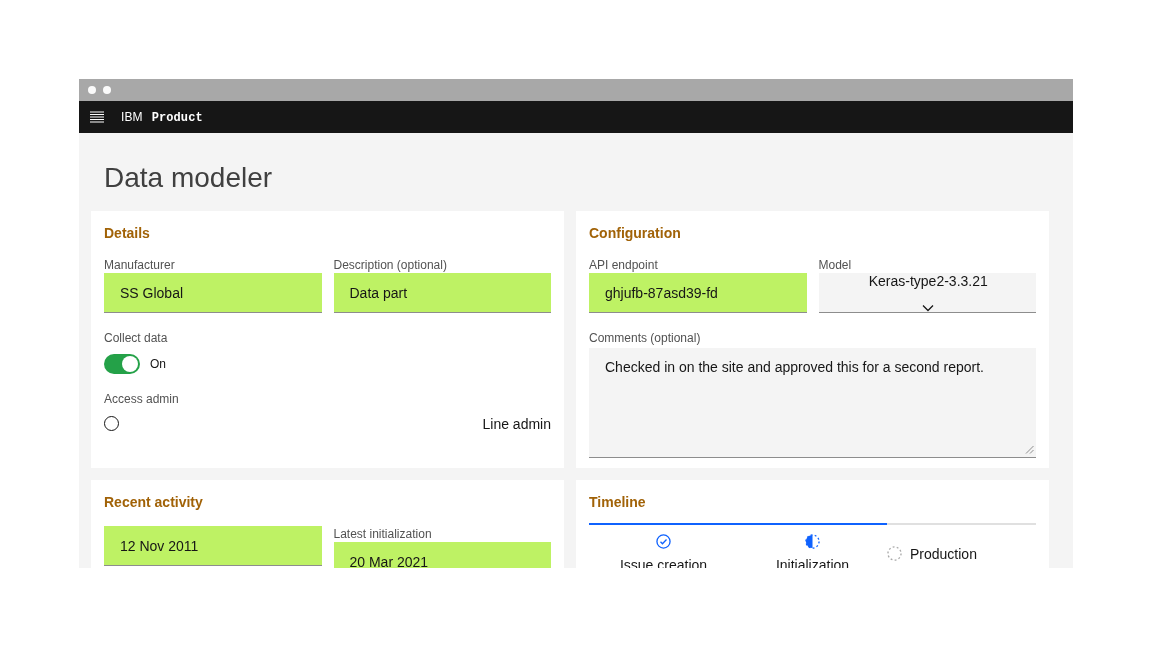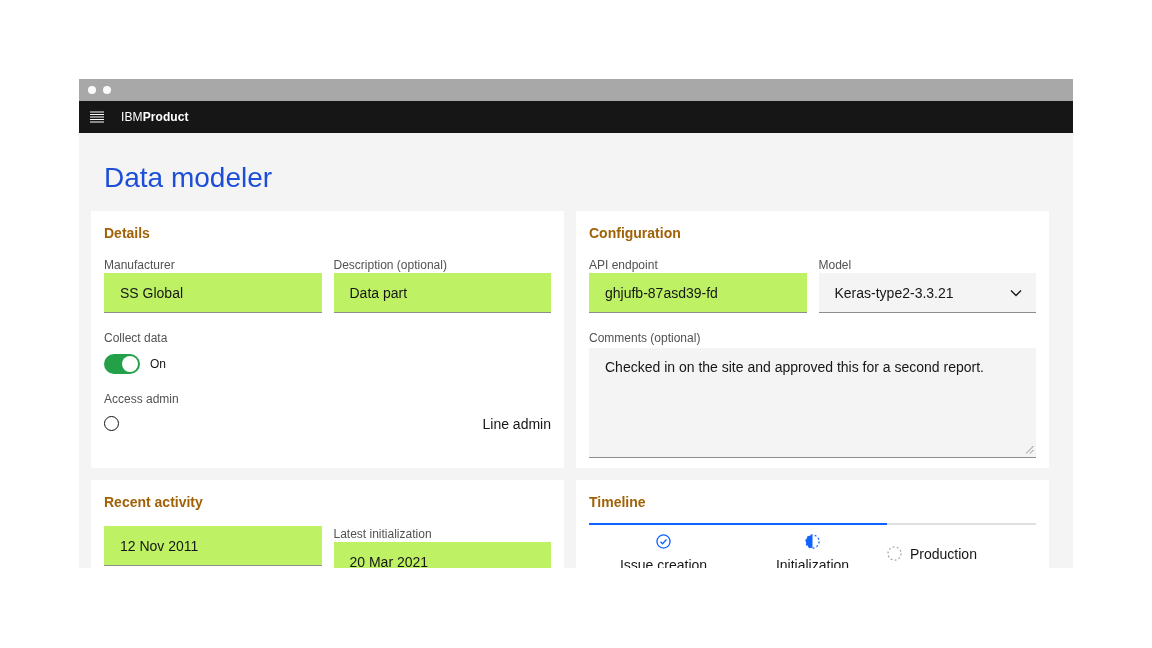--- a/index.html
+++ b/index.html
@@ -13,42 +13,42 @@
   .titlebar { height: 22px; background: #a8a8a8; display: flex; align-items: center;
     padding-left: 9px; gap: 7px; }
   .dot { width: 8px; height: 8px; border-radius: 50%; background: #fbfbfb; display: inline-block; }
 
   
   .appbar { height: 32px; background: #161616; display: flex; align-items: center;
     padding-left: 11px; }
   .menu-btn { background: none; border: none; width: 14px; height: 12px; cursor: pointer;
     display: flex; align-items: center; justify-content: center; padding: 0; }
   .brand { margin-left: 17px; color: #ffffff; font-size: 12px; letter-spacing: 0.1px; }
-  .brand .bold { font-weight: 700; margin-left: 0; }
+  .brand .bold { font-weight: 700; margin-left: 9px; font-family: Liberation Mono, monospace; }
 
   .content { height: 435px; }
   h1.page-title { margin: 27px 0 0 25px; font-size: 28px; font-weight: 400;
-    color: #1d4ed8; line-height: 36px; }
+    color: #404040; line-height: 36px; }
 
   .grid { margin: 15px 24px 0 12px; display: grid; grid-template-columns: 1fr 1fr;
     gap: 12px; }
   .card { background: #ffffff; padding: 13px; }
   .card.row1 { height: 257px; }
   .card.row2 { height: 160px; }
   .card-title { font-size: 14px; font-weight: 700; color: #a16207; line-height: 18px; }
 
   .fields { display: grid; grid-template-columns: 1fr 1fr; gap: 12px; margin-top: 15px; }
   .field-label { display: block; font-size: 12px; color: #525252; line-height: 16px; }
   .text-input { width: 100%; height: 40px; background: #bef264; border: none;
     border-bottom: 1px solid #8d8d8d; border-radius: 0; padding: 0 16px;
     font-size: 14px; color: #161616; font-family: "Liberation Sans", sans-serif; outline: none; }
 
   .select { width: 100%; height: 40px; background: #f4f4f4; border: none;
     border-bottom: 1px solid #8d8d8d; display: flex; align-items: center;
-    justify-content: space-between; padding: 0 14px 0 16px; cursor: pointer; }
+    justify-content: space-between; padding: 0 14px 0 16px; cursor: pointer; flex-direction: column; }
   .select-value { font-size: 14px; color: #161616; }
 
   .sub-label { margin-top: 17px; }
   .toggle-row { margin-top: 8px; display: flex; align-items: center; gap: 10px; }
   .toggle { position: relative; width: 36px; height: 20px; border-radius: 10px;
     background: #24a148; border: none; cursor: pointer; }
   .toggle .knob { position: absolute; top: 2px; right: 2px; width: 16px; height: 16px;
     border-radius: 50%; background: #ffffff; }
   .toggle-state { font-size: 12px; color: #161616; }
 

